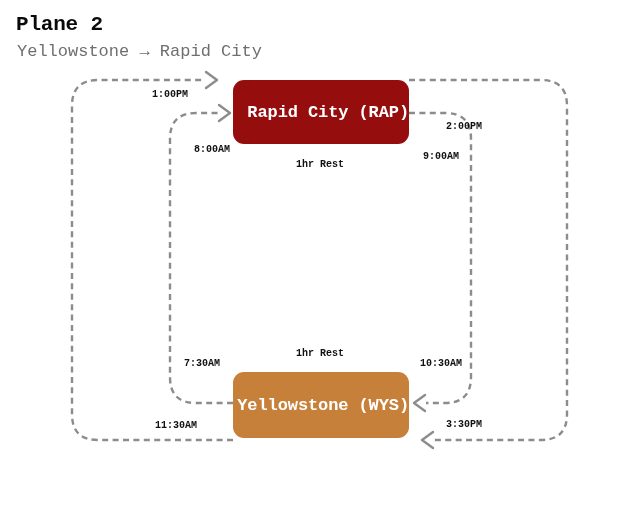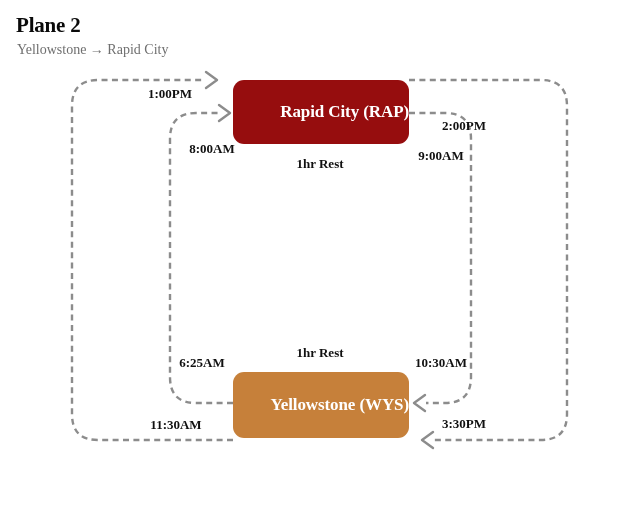--- a/index.html
+++ b/index.html
@@ -8,49 +8,49 @@
     --node-yellowstone:#C6803A;
     --title-text:#0A0A0A;
     --subtitle-text:#6F6F6F;
     --label-text:#111111;
     --node-label-text:#FFFFFF;
     --background:#FFFFFF;
   }
   html,body{margin:0;padding:0;background:var(--background);}
   .canvas{
     position:relative;width:588px;height:520px;background:var(--background);
-    font-family:Liberation Serif, serif;overflow:hidden;
+    font-family:Liberation Mono, monospace;overflow:hidden;
   }
   .title{
     position:absolute;left:16px;top:13px;font-size:21px;font-weight:700;
     color:var(--title-text);letter-spacing:-0.2px;
   }
   .subtitle{
-    position:absolute;left:17px;top:42px;font-size:14px;font-weight:400;
+    position:absolute;left:17px;top:42px;font-size:17px;font-weight:400;
     color:var(--subtitle-text);
   }
   .routes{position:absolute;left:0;top:0;width:638px;height:520px;}
   .routes path{
     fill:none;stroke:var(--route-dash);stroke-width:2.4;
     stroke-dasharray:6 4.4;
   }
   .routes polyline{
     fill:none;stroke:var(--route-dash);stroke-width:2.4;
     stroke-linecap:round;stroke-linejoin:round;
   }
   .node{
     position:absolute;left:233px;width:176px;border-radius:11px;
     display:flex;align-items:center;justify-content:flex-end;
     color:var(--node-label-text);font-size:17px;font-weight:700;letter-spacing:-0.1px;
   }
   .node-rap{top:80px;height:64px;background:var(--node-rapid-city);}
   .node-wys{top:372px;height:66px;background:var(--node-yellowstone);}
   .lbl{
     position:absolute;transform:translate(-50%,-50%);white-space:nowrap;
-    font-size:13px;font-weight:700;color:var(--label-text);
+    font-size:10px;font-weight:700;color:var(--label-text);
   }
   .lbl-100pm{left:170px;top:94px;}
   .lbl-200pm{left:464px;top:94px;margin-top:32px;}
   .lbl-800am{left:203px;top:149px;margin-left:9px;}
   .lbl-900am{left:441px;top:156px;}
   .lbl-rest-top{left:320px;top:164px;}
   .lbl-duration{left:320px;top:258px;font-size:17px;}
   .lbl-rest-bottom{left:320px;top:353px;}
   .lbl-630am{left:202px;top:363px;}
   .lbl-1030am{left:441px;top:363px;}
@@ -87,18 +87,18 @@
   <div class="node node-wys">
     <span>Yellowstone (WYS)</span>
   </div>
 
   <div class="lbl lbl-100pm">1:00PM</div>
   <div class="lbl lbl-200pm">2:00PM</div>
   <div class="lbl lbl-800am">8:00AM</div>
   <div class="lbl lbl-900am">9:00AM</div>
   <div class="lbl lbl-rest-top">1hr Rest</div>
   <div class="lbl lbl-rest-bottom">1hr Rest</div>
-  <div class="lbl lbl-630am">6:25AM</div>
+  <div class="lbl lbl-630am">7:30AM</div>
   <div class="lbl lbl-1030am">10:30AM</div>
   <div class="lbl lbl-1130am">11:30AM</div>
   <div class="lbl lbl-330pm">3:30PM</div>
 
 </div>
 
 </body></html>

